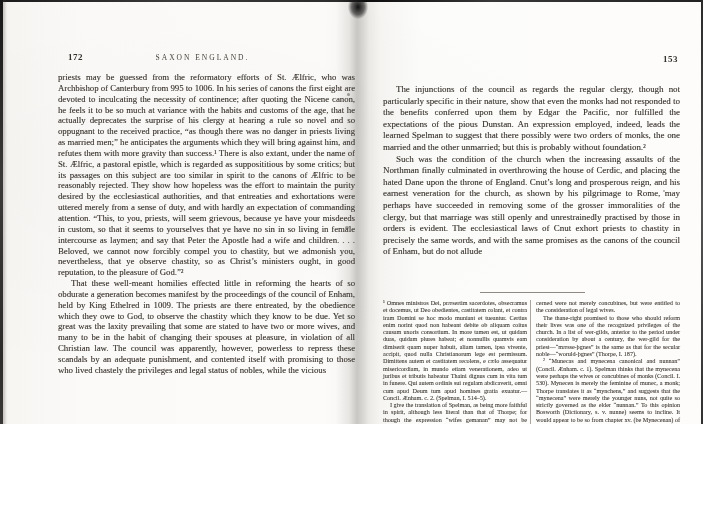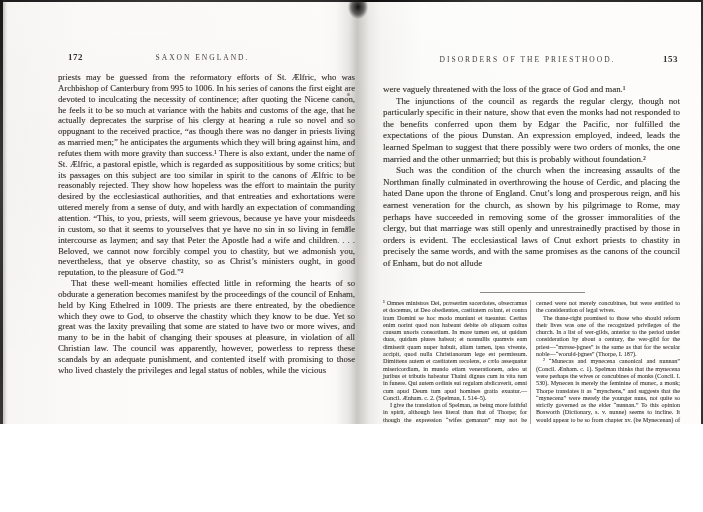--- a/index.html
+++ b/index.html
@@ -116,25 +116,23 @@
       <p class="no-indent">¹ Ælfrici Canon. c. i.–viii. (Thorpe, II. 345). “Quasi periculosum non esset sacerdotem vivere more conjugati. Sed dicitis eum haud posse carere muliebribus servitiis. Respondeo, quonam pacto vitam transegerunt sancti</p>
     </div>
     <div class="fn-col fn-col2">
       <p class="no-indent">olim viri absque femina vel uxore,” &amp;c. (Spelman I. 373).—Spelman’s MS. was defective; that in Thorpe is perfect.</p>
       <p>² Ælfric’s Pastoral Epistle, c. 32, 33 (Thorpe, II. 377).</p>
     </div>
   </div>
 
   <div class="page page-right">
     <div class="running-head">
-      <span class="head-title">DISORDERS OF THE PRIESTHOOD.</span>
       <span class="pageno at-right">153</span>
     </div>
     <div class="body-text right-body">
-      <p>were vaguely threatened with the loss of the grace of God and man.¹</p>
       <p class="indent">The injunctions of the council as regards the regular clergy, though not particularly specific in their nature, show that even the monks had not responded to the benefits conferred upon them by Edgar the Pacific, nor fulfilled the expectations of the pious Dunstan. An expression employed, indeed, leads the learned Spelman to suggest that there possibly were two orders of monks, the one married and the other unmarried; but this is probably without foundation.²</p>
       <p class="indent gap-above">Such was the condition of the church when the increasing assaults of the Northman finally culminated in overthrowing the house of Cerdic, and placing the hated Dane upon the throne of England. Cnut’s long and prosperous reign, and his earnest veneration for the church, as shown by his pilgrimage to Rome, may perhaps have succeeded in removing some of the grosser immoralities of the clergy, but that marriage was still openly and unrestrainedly practised by those in orders is evident. The ecclesiastical laws of Cnut exhort priests to chastity in precisely the same words, and with the same promises as the canons of the council of Enham, but do not allude</p>
     </div>
   </div>
 
   <div class="fn-rule right-rule"></div>
 
   <div class="footnotes footnotes-right">
     <div class="fn-col">
       <p class="no-indent">¹ Omnes ministros Dei, præsertim sacerdotes, obsecramus et docemus, ut Deo obedientes, castitatem colant, et contra iram Domini se hoc modo muniant et tueantur. Certius enim norint quod non habeant debite ob aliquam coitus causam uxoris consortium. In more tamen est, ut quidam duas, quidam plures habeat; et nonnullis quamvis eam dimiserit quam nuper habuit, aliam tamen, ipsa vivente, accipit, quod nulla Christianorum lege est permissum. Dimittens autem et castitatem recolens, e cælo assequatur misericordiam, in mundo etiam venerationem, adeo ut juribus et tributis habeatur Thaini dignus cum in vita tum in funere. Qui autem ordinis sui regulam abdicaverit, omni cum apud Deum tum apud homines gratia exuatur.—Concil. Ænham. c. 2. (Spelman, I. 514–5).</p>

